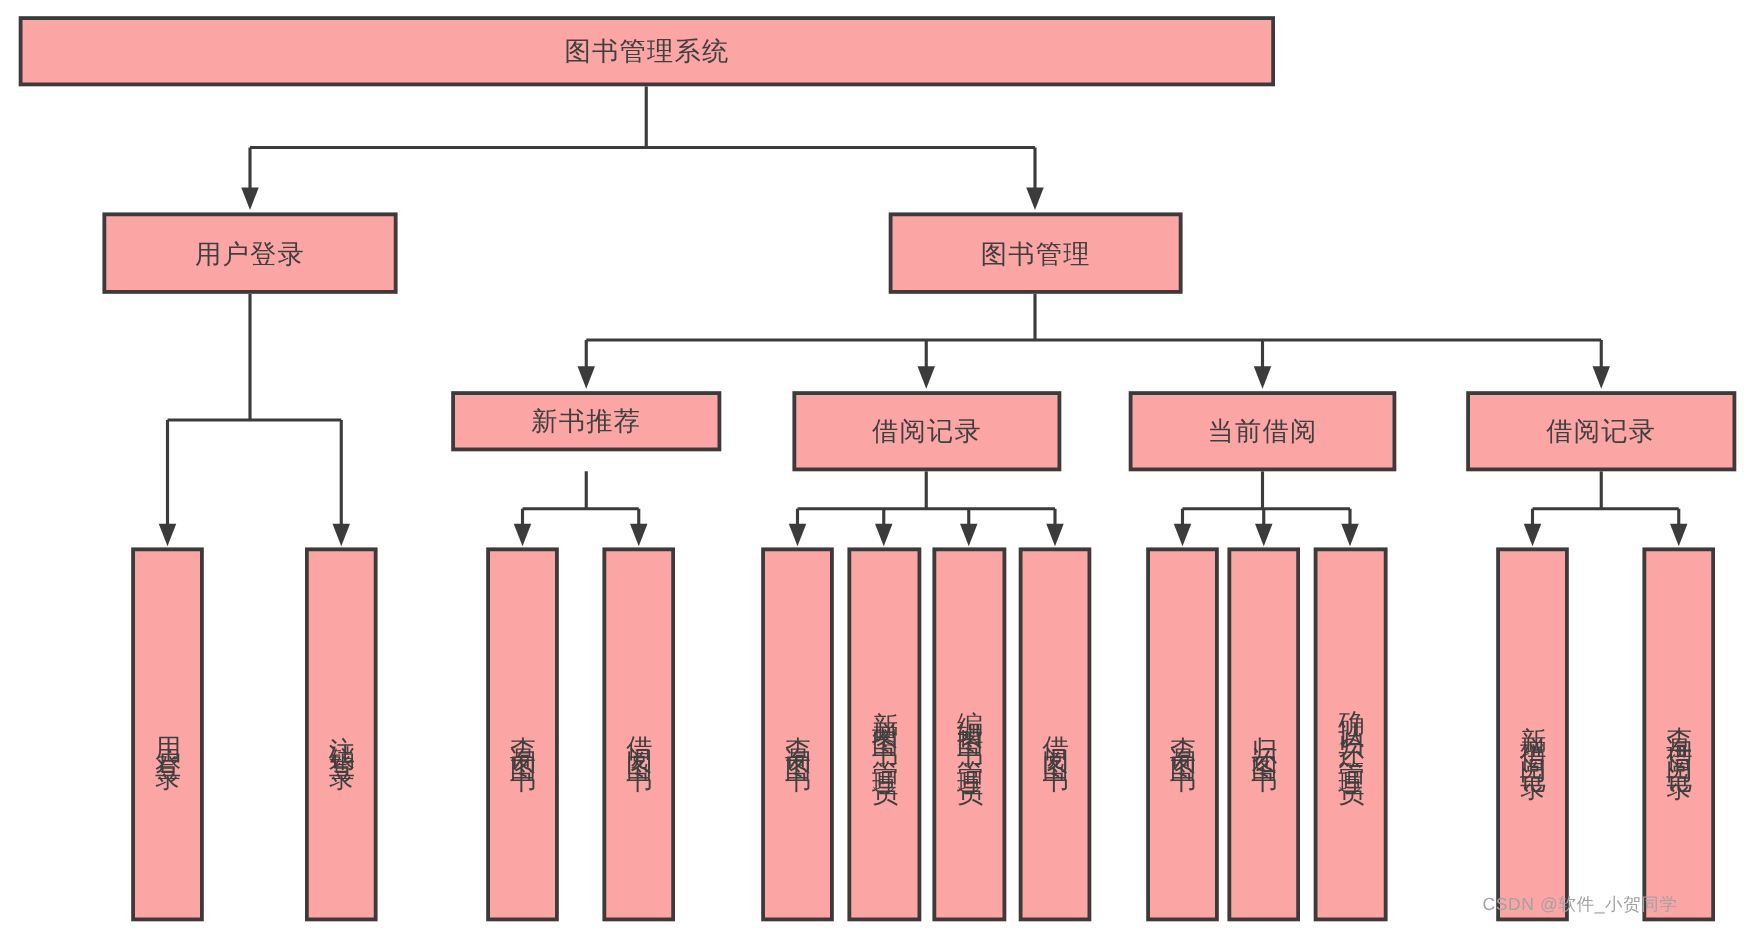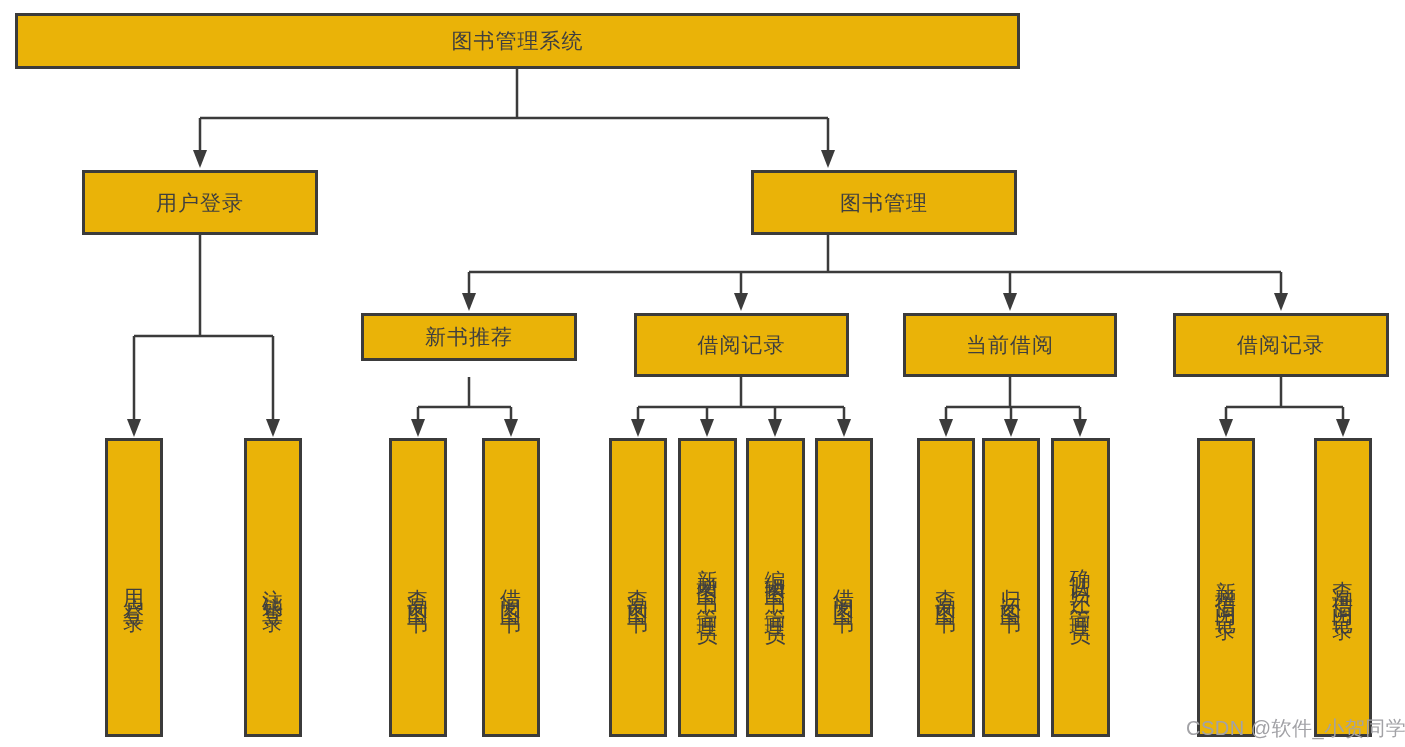--- a/index.html
+++ b/index.html
@@ -18,42 +18,42 @@
   #connector-svg {
     position: absolute;
     left: 0;
     top: 0;
     width: 1405px;
     height: 747px;
   }
   .node {
     position: absolute;
     box-sizing: border-box;
-    background: #eab308;
+    background: #fca5a5;
     border: 3px solid #3b3b3b;
     display: flex;
     align-items: center;
     justify-content: center;
     color: #3f3f3f;
     font-size: 21px;
     letter-spacing: 1px;
     white-space: nowrap;
   }
   .leaf span {
     writing-mode: vertical-rl;
     text-orientation: mixed;
     letter-spacing: 8px;
     font-size: 21px;
     line-height: 1;
   }
   .watermark {
     position: absolute;
     left: 1186px;
     top: 715px;
-    font-size: 20px;
+    font-size: 14px;
     color: #a2a2a6;
     letter-spacing: 0.5px;
     white-space: nowrap;
   }
 </style>
 </head>
 <body>
 
 <div id="stage">
 
@@ -88,21 +88,21 @@
     </g>
   </svg>
 
   <div class="node" style="left:15px; top:13px; width:1005px; height:56px;">
     <span>图书管理系统</span>
   </div>
 
   <div class="node" style="left:82px; top:170px; width:236px; height:65px;">
     <span>用户登录</span>
   </div>
-  <div class="node" style="left:711px; top:170px; width:266px; height:65px;margin-left:40px;">
+  <div class="node" style="left:711px; top:170px; width:235px; height:65px;">
     <span>图书管理</span>
   </div>
 
   <div class="node" style="left:361px; top:313px; width:216px; height:48px;">
     <span>新书推荐</span>
   </div>
   <div class="node" style="left:634px; top:313px; width:215px; height:64px;">
     <span>借阅记录</span>
   </div>
   <div class="node" style="left:903px; top:313px; width:214px; height:64px;font-family:Liberation Serif, serif;">

